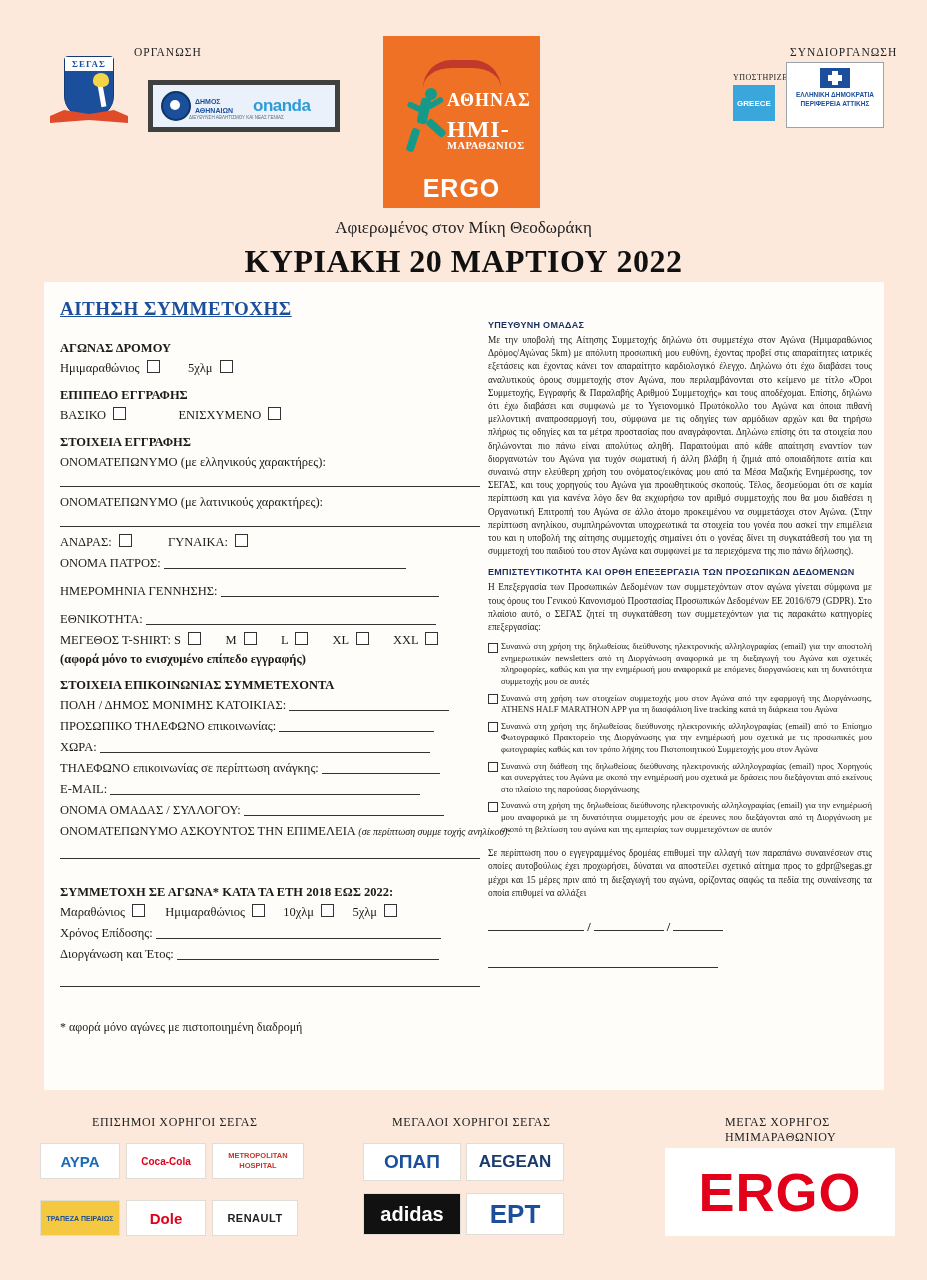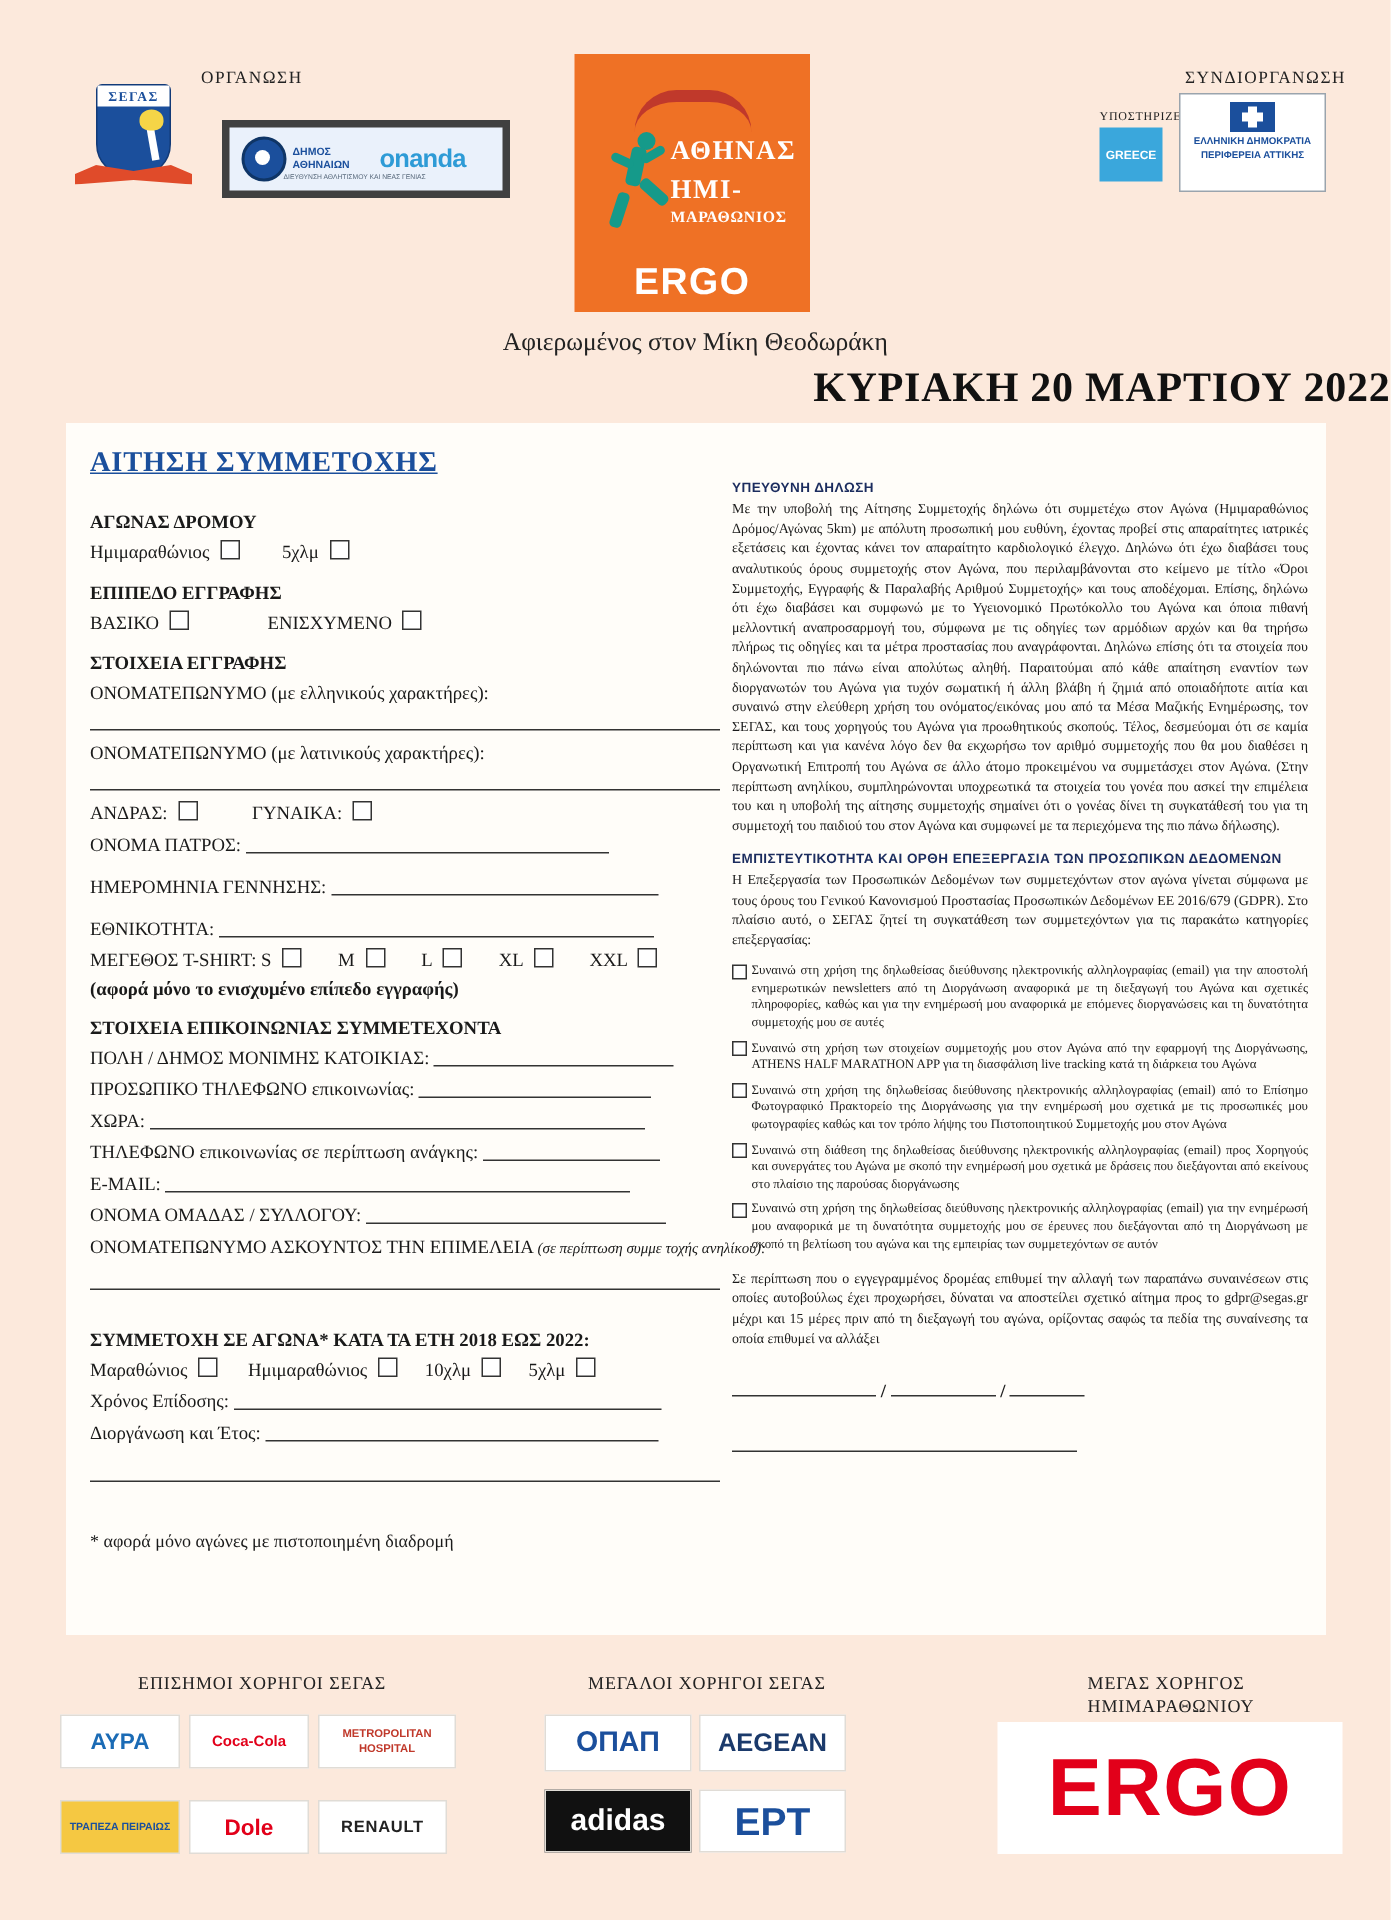--- a/index.html
+++ b/index.html
@@ -112,21 +112,21 @@
   .event-logo .runner .leg1,.event-logo .runner .leg2 {
     position:absolute; background:#159a8a; border-radius:3px;
   }
   .event-logo .runner .leg1 { left:4px; top:44px; width:8px; height:24px; transform:rotate(18deg); }
   .event-logo .runner .leg2 { left:20px; top:40px; width:22px; height:8px; transform:rotate(42deg); }
   .event-logo .txt {
     position:absolute; left:64px; color:#fff; font-family:"Liberation Serif", serif;
     font-weight:bold; letter-spacing:1px;
   }
   .event-logo .t1 { top:54px; font-size:18px; }
-  .event-logo .t2 { top:80px; font-size:18px; }
+  .event-logo .t2 { top:80px; font-size:24px; }
   .event-logo .t3 { top:104px; font-size:10.5px; letter-spacing:.5px; }
   .event-logo .ergo {
     position:absolute; left:0; top:138px; width:157px; text-align:center;
     color:#fff; font-family:"Liberation Sans", sans-serif;
     font-weight:bold; font-size:25px; letter-spacing:1px;
   }
 
   
   .greece-box {
     position:absolute; left:733px; top:85px; width:42px; height:36px;
@@ -149,22 +149,22 @@
   .periferia-box .ptxt {
     font-family:"Liberation Sans", sans-serif; font-size:6.5px; color:#1b4f9c;
     font-weight:bold; line-height:9px;
   }
 
   .dedication {
     position:absolute; left:0; top:218px; width:927px; text-align:center;
     font-size:17px; color:#222; font-family:"Liberation Serif", serif;
   }
   .date-line {
-    position:absolute; left:0; top:243px; width:927px; text-align:right;
-    font-size:28px; font-weight:bold; color:#111; letter-spacing:.5px;
+    position:absolute; left:0; top:243px; width:927px; text-align:center;
+    font-size:32px; font-weight:bold; color:#111; letter-spacing:.5px;
   }
 
   
   .panel {
     position:absolute; left:44px; top:282px; width:840px; height:808px;
     background:#fffdf9;
   }
   .panel-title {
     position:absolute; left:16px; top:16px;
     font-size:19px; font-weight:bold; color:#1b4f9c;
@@ -403,21 +403,21 @@
       <div class="row">
         <span>Διοργάνωση και Έτος:</span>
         <span class="ln" style="width:262px"></span>
       </div>
       <div class="full-line" style="margin-top:22px"></div>
     </div>
 
     <div class="footnote">* αφορά μόνο αγώνες με πιστοποιημένη διαδρομή</div>
 
     <div class="right-col">
-      <div class="r-head">ΥΠΕΥΘΥΝΗ ΔΗΛΩΣΗ</div>
+      <div class="r-head">ΥΠΕΥΘΥΝΗ ΟΜΑΔΑΣ</div>
       <div class="r-para">Με την υποβολή της Αίτησης Συμμετοχής δηλώνω ότι συμμετέχω στον Αγώνα (Ημιμαραθώνιος Δρόμος/Αγώνας 5km) με απόλυτη προσωπική μου ευθύνη, έχοντας προβεί στις απαραίτητες ιατρικές εξετάσεις και έχοντας κάνει τον απαραίτητο καρδιολογικό έλεγχο. Δηλώνω ότι έχω διαβάσει τους αναλυτικούς όρους συμμετοχής στον Αγώνα, που περιλαμβάνονται στο κείμενο με τίτλο «Όροι Συμμετοχής, Εγγραφής &amp; Παραλαβής Αριθμού Συμμετοχής» και τους αποδέχομαι. Επίσης, δηλώνω ότι έχω διαβάσει και συμφωνώ με το Υγειονομικό Πρωτόκολλο του Αγώνα και όποια πιθανή μελλοντική αναπροσαρμογή του, σύμφωνα με τις οδηγίες των αρμόδιων αρχών και θα τηρήσω πλήρως τις οδηγίες και τα μέτρα προστασίας που αναγράφονται. Δηλώνω επίσης ότι τα στοιχεία που δηλώνονται πιο πάνω είναι απολύτως αληθή. Παραιτούμαι από κάθε απαίτηση εναντίον των διοργανωτών του Αγώνα για τυχόν σωματική ή άλλη βλάβη ή ζημιά από οποιαδήποτε αιτία και συναινώ στην ελεύθερη χρήση του ονόματος/εικόνας μου από τα Μέσα Μαζικής Ενημέρωσης, τον ΣΕΓΑΣ, και τους χορηγούς του Αγώνα για προωθητικούς σκοπούς. Τέλος, δεσμεύομαι ότι σε καμία περίπτωση και για κανένα λόγο δεν θα εκχωρήσω τον αριθμό συμμετοχής που θα μου διαθέσει η Οργανωτική Επιτροπή του Αγώνα σε άλλο άτομο προκειμένου να συμμετάσχει στον Αγώνα. (Στην περίπτωση ανηλίκου, συμπληρώνονται υποχρεωτικά τα στοιχεία του γονέα που ασκεί την επιμέλεια του και η υποβολή της αίτησης συμμετοχής σημαίνει ότι ο γονέας δίνει τη συγκατάθεσή του για τη συμμετοχή του παιδιού του στον Αγώνα και συμφωνεί με τα περιεχόμενα της πιο πάνω δήλωσης).</div>
 
       <div class="r-head">ΕΜΠΙΣΤΕΥΤΙΚΟΤΗΤΑ ΚΑΙ ΟΡΘΗ ΕΠΕΞΕΡΓΑΣΙΑ ΤΩΝ ΠΡΟΣΩΠΙΚΩΝ ΔΕΔΟΜΕΝΩΝ</div>
       <div class="r-para" style="margin-bottom:7px">Η Επεξεργασία των Προσωπικών Δεδομένων των συμμετεχόντων στον αγώνα γίνεται σύμφωνα με τους όρους του Γενικού Κανονισμού Προστασίας Προσωπικών Δεδομένων ΕΕ 2016/679 (GDPR). Στο πλαίσιο αυτό, ο ΣΕΓΑΣ ζητεί τη συγκατάθεση των συμμετεχόντων για τις παρακάτω κατηγορίες επεξεργασίας:</div>
 
       <div class="r-item">
         <span class="box"></span>
         <span class="t">Συναινώ στη χρήση της δηλωθείσας διεύθυνσης ηλεκτρονικής αλληλογραφίας (email) για την αποστολή ενημερωτικών newsletters από τη Διοργάνωση αναφορικά με τη διεξαγωγή του Αγώνα και σχετικές πληροφορίες, καθώς και για την ενημέρωσή μου αναφορικά με επόμενες διοργανώσεις και τη δυνατότητα συμμετοχής μου σε αυτές</span>
       </div>
       <div class="r-item">

